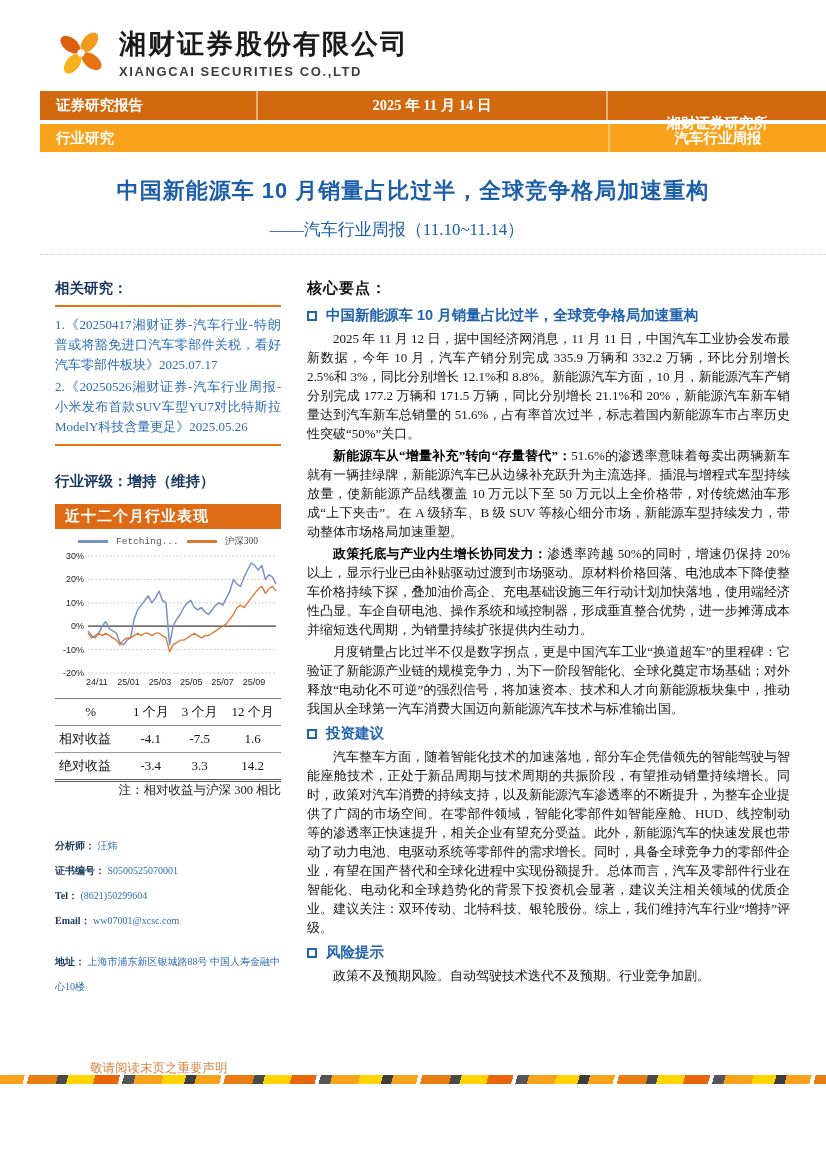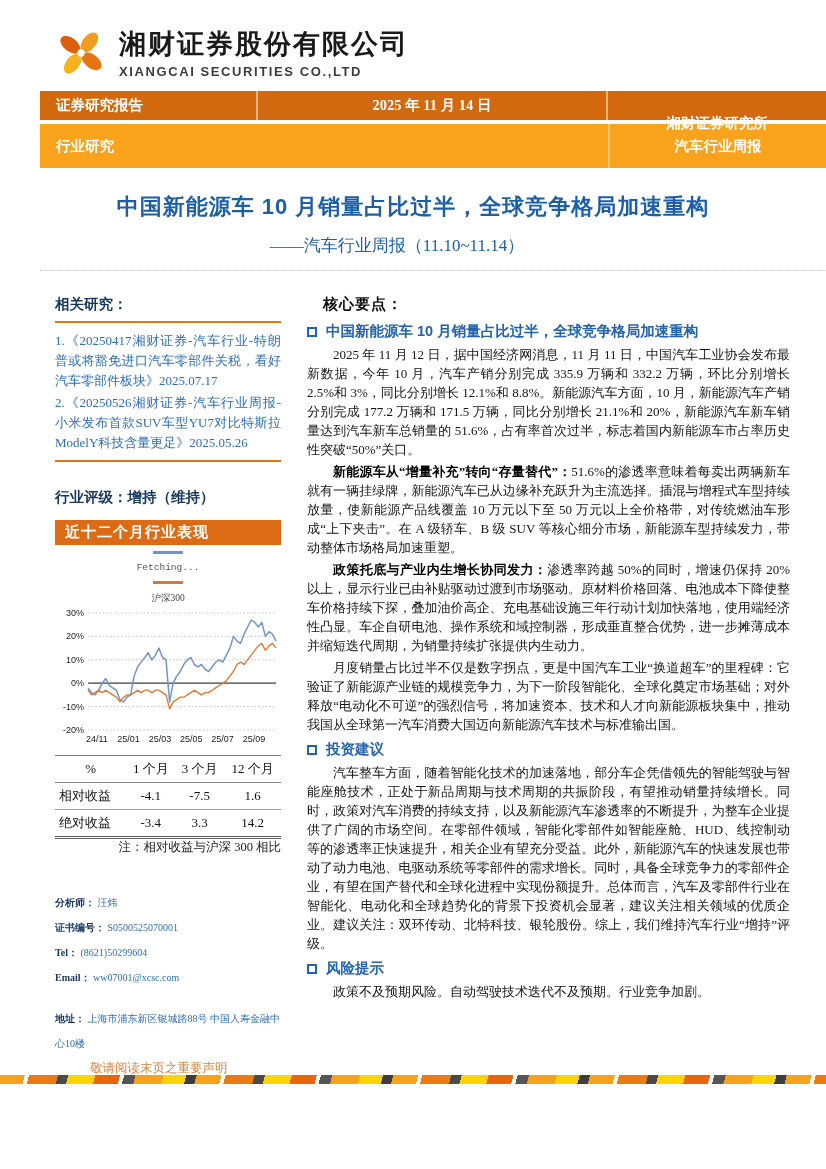--- a/index.html
+++ b/index.html
@@ -12,21 +12,21 @@
   .brand { display:flex; align-items:center; gap:12px; padding:26px 0 6px 55px; }
   .brand svg { width:52px; height:52px; }
   .brand-cn { font-family:"Liberation Sans","DejaVu Sans",sans-serif; font-weight:bold;
               font-size:27px; letter-spacing:2px; color:#1a1a1a; }
   .brand-en { font-family:"Liberation Sans","DejaVu Sans",sans-serif; font-weight:bold;
               font-size:13px; letter-spacing:1.6px; color:#3c3c3c; margin-top:2px; }
   
   .bar { margin-left:40px; width:786px; display:flex; align-items:center;
          font-weight:bold; font-size:14.5px; color:#fff; }
   .bar1 { background:#D2690F; height:29px; margin-top:6px; }
-  .bar2 { background:#F9A21B; height:44px; margin-top:4px; }
+  .bar2 { background:#F9A21B; height:28px; margin-top:4px; }
   .bar .cell { padding:0 16px; height:100%; display:flex; align-items:center; }
   .bar1 .c1 { width:216px; }
   .bar1 .c2 { flex:1; justify-content:center; border-left:2px solid #E8B279; border-right:2px solid #E8B279; }
   .bar1 .c3 { width:218px; justify-content:center;margin-top:36px; }
   .bar2 .c1 { flex:1; }
   .bar2 .c2 { width:218px; justify-content:center; border-left:2px solid #FBC465; }
   
   .title { text-align:center; margin-top:24px; font-family:"Liberation Sans","DejaVu Sans",sans-serif;
            font-weight:bold; font-size:22px; color:#1C5FA8; letter-spacing:1px; }
   .subtitle { text-align:center; padding-right:32px; margin-top:12px;
@@ -39,39 +39,39 @@
   
   .side-h { font-family:"Liberation Sans","DejaVu Sans",sans-serif; font-weight:bold;
             font-size:14.5px; color:#17375E; }
   .orange-hr { border:none; border-top:2px solid #E87311; margin:7px 0 8px; }
   .related-item { font-size:13px; line-height:20px; color:#2E6DB5; margin-bottom:2px;
                   text-align:justify; cursor:pointer; }
   .rating { margin-top:26px; }
   .chart-banner { margin-top:13px; background:#DD6B15; color:#fff; font-weight:bold;
                   font-size:15px; padding:3px 10px; letter-spacing:1px; }
   .legend { display:flex; align-items:center; justify-content:center; gap:8px;
-            margin-top:6px; font-size:9.5px; color:#444;flex-direction:column; }
+            margin-top:6px; font-size:9.5px; color:#444; }
   .legend .swatch { width:30px; height:3px; display:inline-block; }
   .legend .mono { font-family:"Liberation Mono","DejaVu Sans Mono",monospace; color:#555; }
   .chart-svg { display:block; margin-top:2px; }
   
   .perf { width:100%; border-collapse:collapse; font-size:13px; margin-top:10px;
           border-top:1px solid #777; border-bottom:3px double #5a5a5a; }
   .perf th, .perf td { padding:4px 2px; text-align:center; font-weight:normal; }
   .perf thead tr { border-bottom:1px solid #888; }
   .perf tbody tr:first-child { border-bottom:1px solid #999; }
   .perf .rowlab { text-align:left; padding-left:4px; }
   .tbl-note { font-size:12.5px; text-align:right; color:#222; }
   
   .analyst { margin-top:34px; font-size:10px; line-height:25px; color:#2E6DB5; }
   .analyst .lab { font-weight:bold; color:#17375E; }
   .analyst .mail { cursor:pointer; }
   
   .key-h { font-family:Liberation Sans, sans-serif; font-weight:bold;
-           font-size:15px; color:#0d0d0d; margin-bottom:8px; letter-spacing:1px;margin-left:16px; }
+           font-size:15px; color:#0d0d0d; margin-bottom:8px; letter-spacing:1px; }
   .sec-head { display:flex; align-items:center; margin:6px 0 4px; }
   .sq { flex:none; width:10px; height:10px; border:2px solid #2262AE; margin-right:9px; margin-top:1px; }
   .sec-title { font-family:"Liberation Sans","DejaVu Sans",sans-serif; font-weight:bold;
                font-size:14.5px; color:#2262AE; }
   .para { font-size:13px; line-height:19px; text-align:justify; text-indent:2em;
           margin:2px 0 3px; color:#141414; }
   .para b { color:#000; }
   
   .stripe { position:absolute; left:0; top:1075px; width:826px; height:9px;
     background:repeating-linear-gradient(105deg,

